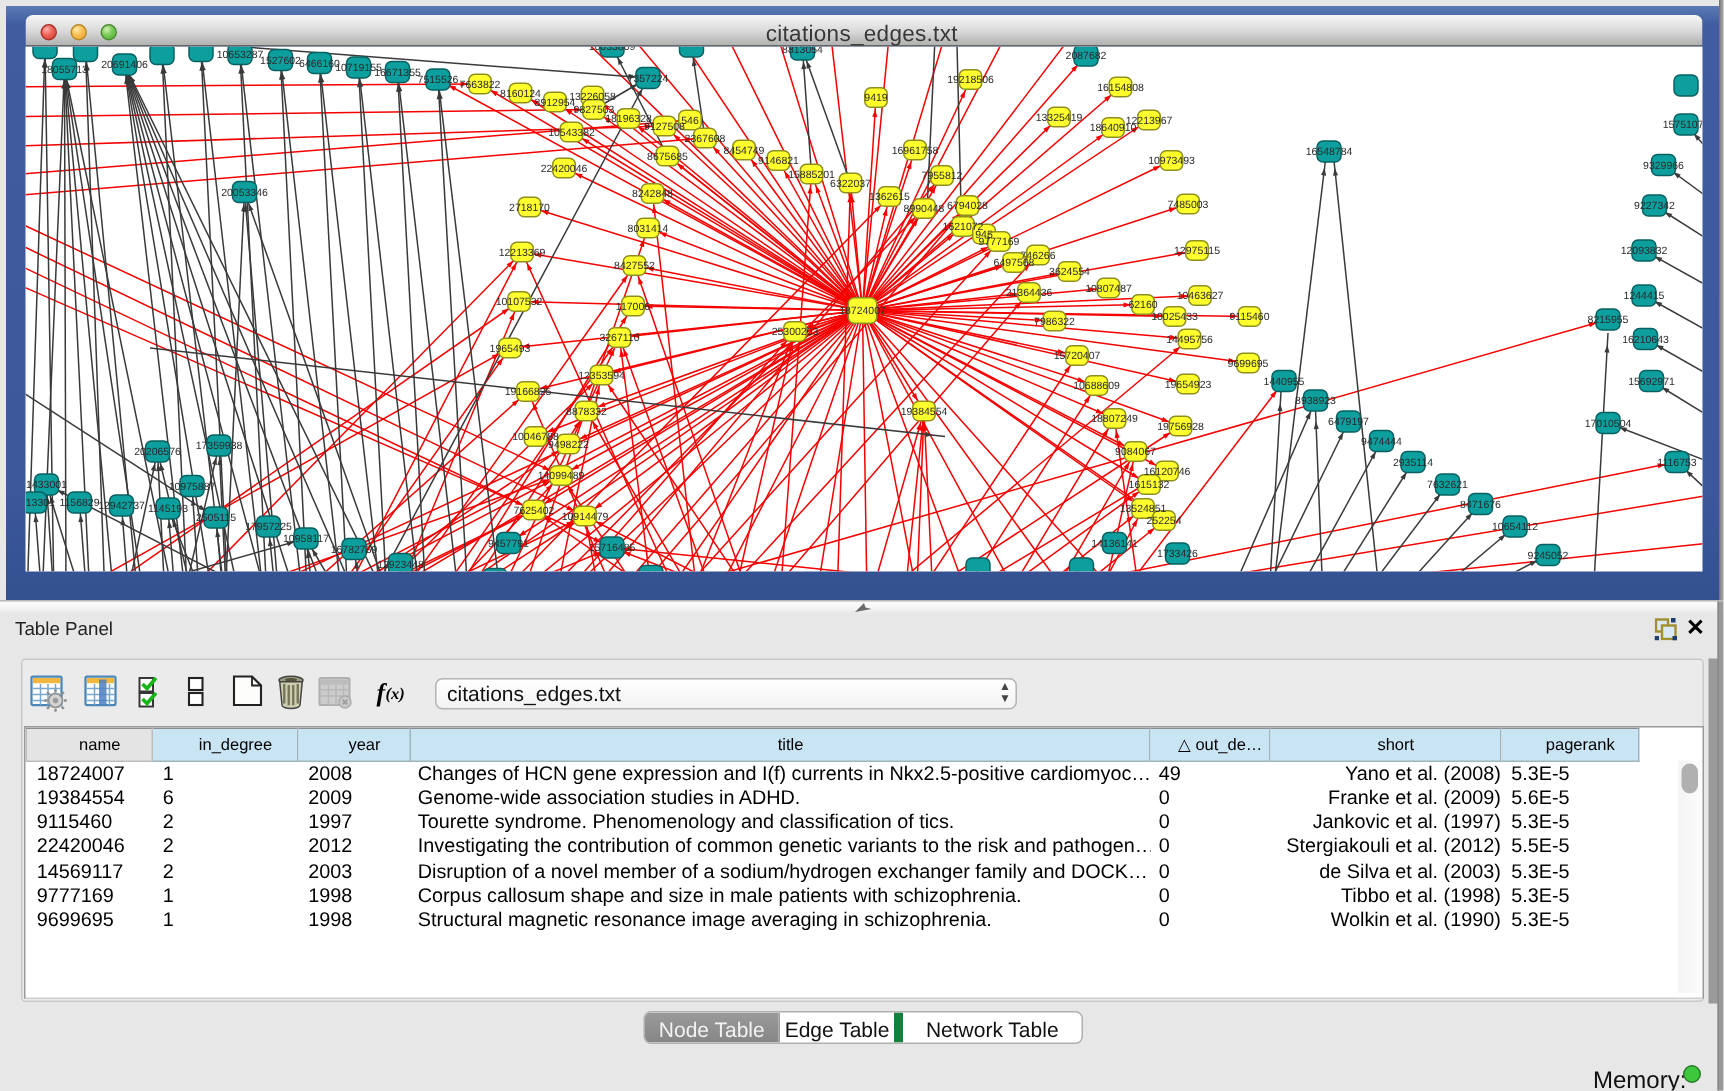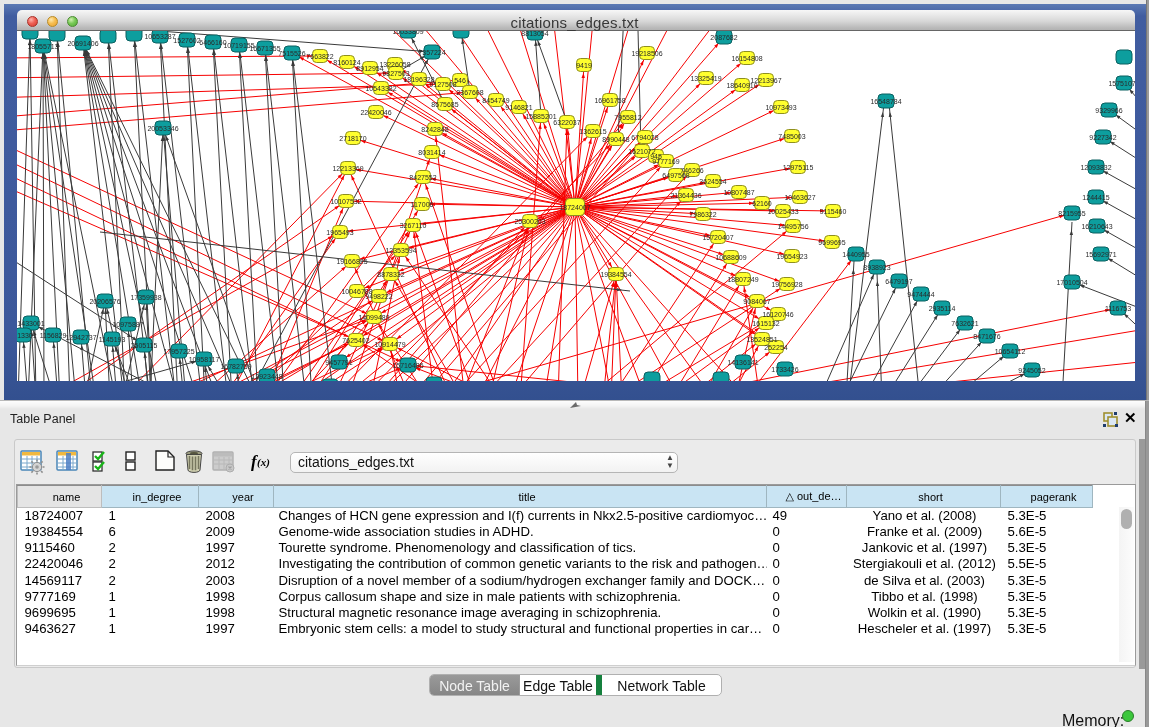--- a/index.html
+++ b/index.html
@@ -37,21 +37,21 @@
   border:1px solid #9a9a9a;border-bottom:1px solid #cfcfcf;overflow:hidden}
 table {border-collapse:collapse;table-layout:fixed;width:1075px;font-size:13.2px;color:#000}
 th {height:22px;background:#c9e4f3;border:1px solid #9fb6c0;border-top:1px solid #8c8c8c;
   font-weight:normal;font-size:11px;overflow:hidden;white-space:nowrap;padding-left:14px}
 th.c1 {background:#e4e4e4;border-color:#bdbdbd;border-top-color:#8c8c8c}
 td {height:16.15px;padding:0;overflow:hidden;white-space:nowrap}
 .c1 {width:84px} .c2 {width:97px} .c3 {width:75px} .c4 {width:493px}
 .c5 {width:80px} .c6 {width:154px} .c7 {width:92px}
 td.c1 {padding-left:7px} td.c2 {padding-left:7px} td.c3 {padding-left:7px}
 td.c4 {padding-left:5px} td.c5 {padding-left:6px}
-td.c6 {padding-left:2px;text-align:center}
+td.c6 {padding-left:2px;text-align:right}
 td.c7 {padding-left:7px}
 #vscroll {left:1119px;top:106px;width:15px;height:155px;background:linear-gradient(90deg,#f4f4f4,#fcfcfc)}
 #vthumb {left:1121px;top:108px;width:11px;height:20px;background:#b0b0b0;border-radius:6px}
 #tabs {left:429px;top:273px;width:293px;height:22px;border:1px solid #b0b0b0;border-radius:5px;
   background:#fff;overflow:hidden;display:flex;font-size:14px}
 .tab {height:100%;padding-top:3px;text-align:center;color:#111}
 #tab1 {width:90px;background:linear-gradient(#9a9a9a,#868686);color:#f2f2f2;border-right:1px solid #9a9a9a}
 #tab2 {width:82px;border-right:6px solid #15803d}
 #tab3 {width:119px}
 #memory {left:1062px;top:311px;font-size:16px;color:#111}
@@ -1006,29 +1006,20 @@
             </tr>
 <tr>
               <td class="c1">9699695</td>
               <td class="c2">1</td>
               <td class="c3">1998</td>
               <td class="c4">Structural magnetic resonance image averaging in schizophrenia.</td>
               <td class="c5">0</td>
               <td class="c6">Wolkin et al. (1990)</td>
               <td class="c7">5.3E-5</td>
             </tr>
-<tr>
-              <td class="c1">9463627</td>
-              <td class="c2">1</td>
-              <td class="c3">1997</td>
-              <td class="c4">Embryonic stem cells: a model to study structural and functional properties in car…</td>
-              <td class="c5">0</td>
-              <td class="c6">Hescheler et al. (1997)</td>
-              <td class="c7">5.3E-5</td>
-            </tr>
     </tbody>
         </table>
       </div>
     <div class="abs" id="vscroll"></div>
     <div class="abs" id="vthumb"></div>
     <div class="abs" id="tabs">
       <div class="tab" id="tab1">Node Table</div>
       <div class="tab" id="tab2">Edge Table</div>
       <div class="tab" id="tab3">Network Table</div>
     </div>

